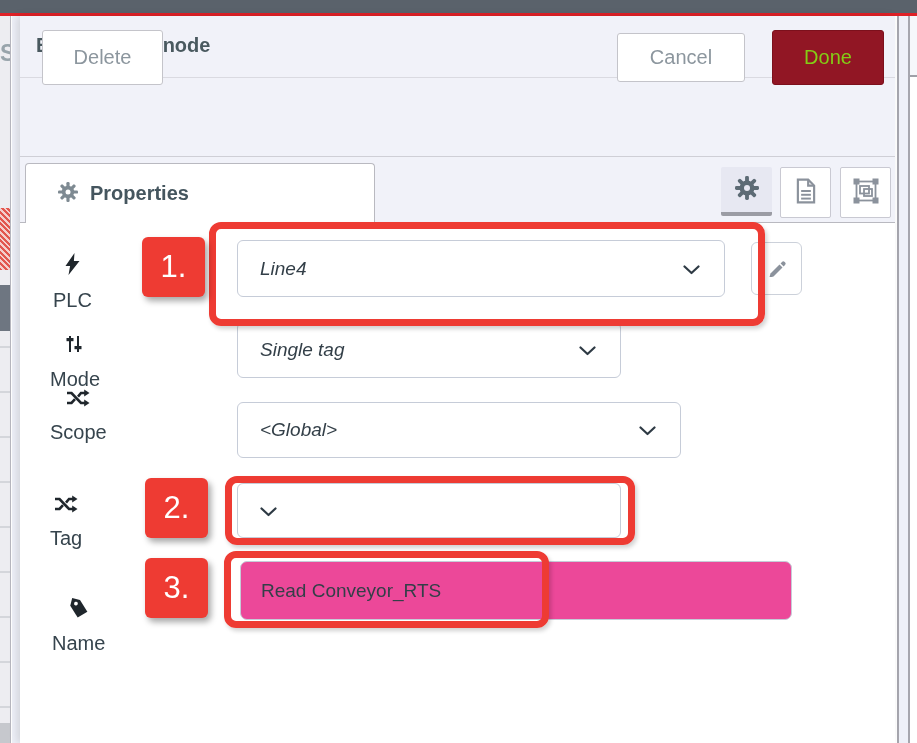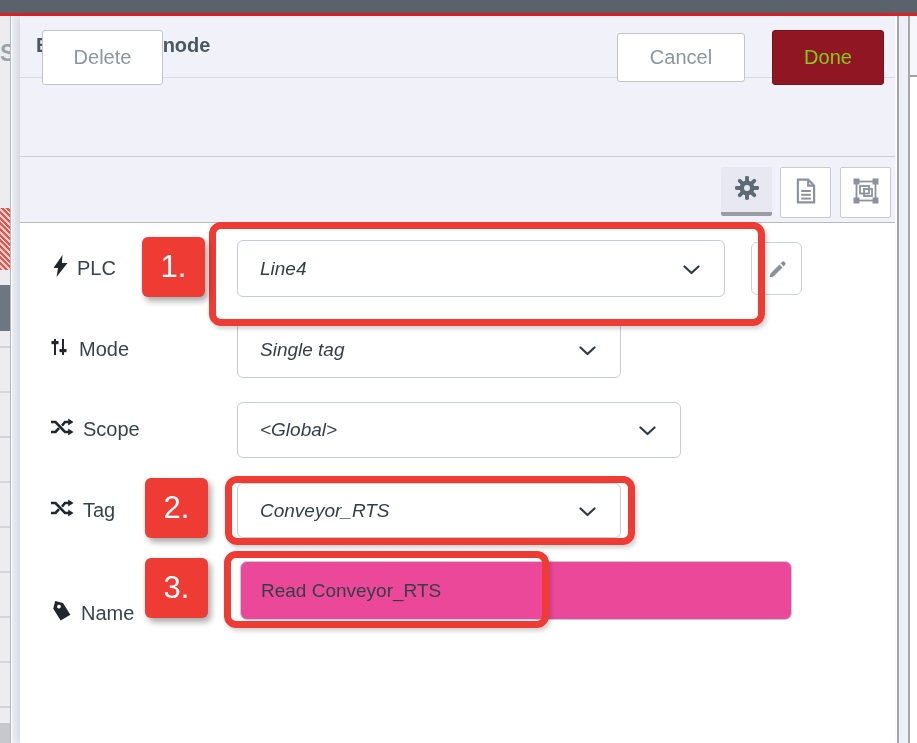--- a/index.html
+++ b/index.html
@@ -47,21 +47,21 @@
       display:flex; align-items:center; gap:12px; padding-left:32px; cursor:pointer; }
   .tab-label { font-size:20px; font-weight:bold; color:#45565f; }
 
   .mini-btn { position:absolute; width:51px; height:51px; display:flex; align-items:center; justify-content:center; cursor:pointer; background:#fff; border:1px solid #c9c9d2; border-radius:2px; }
   .mini-btn.active { background:#e7e8f2; border:none; border-bottom:4px solid #9b9ca4; height:49px; }
   .mini-gear { left:701px; top:151px; }
   .mini-doc  { left:760px; top:151px; }
   .mini-app  { left:820px; top:151px; }
 
   
-  .field-label { position:absolute; display:flex; align-items:center; gap:9px; font-size:20px; color:#36444d; height:30px; }
+  .field-label { position:absolute; display:flex; align-items:center; gap:9px; font-size:20px; color:#36444d; height:30px;flex-direction:column; }
   .field-label svg { flex:0 0 auto; }
 
   .selectbox { position:absolute; background:#fff; border:1px solid #c6ccd8; border-radius:6px;
       display:flex; align-items:center; justify-content:space-between;
       padding:0 24px 0 22px; font-size:19px; color:#333f48; cursor:pointer;font-style:italic; }
   .textinput { position:absolute; background:#ec4899; border:1px solid #c6ccd8; border-radius:7px;
       padding:0 20px; font-size:19px; color:#333f48; font-family:"Liberation Sans",sans-serif; outline:none; }
 
   .lbl-plc   { left:33px;  top:237px; }
   .sel-plc   { left:217px; top:224px; width:488px; height:57px; }
@@ -119,20 +119,35 @@
     <div class="dlg-header">
       <div class="dlg-title">Edit eth-ip in node</div>
     </div>
 
     <div class="btn-bar"></div>
     <button class="btn btn-secondary btn-delete">Delete</button>
     <button class="btn btn-secondary btn-cancel">Cancel</button>
     <button class="btn btn-done">Done</button>
 
     <div class="tab-bar"></div>
+    <div class="tab">
+      <span>
+        <svg width="20" height="20" viewBox="0 0 20 20">
+          <g fill="#7e8a92">
+            <rect x="8.4" y="0" width="3.2" height="20" rx="1.2"></rect>
+            <rect x="8.4" y="0" width="3.2" height="20" rx="1.2" transform="rotate(45 10 10)"></rect>
+            <rect x="8.4" y="0" width="3.2" height="20" rx="1.2" transform="rotate(90 10 10)"></rect>
+            <rect x="8.4" y="0" width="3.2" height="20" rx="1.2" transform="rotate(135 10 10)"></rect>
+            <circle cx="10" cy="10" r="6.2"></circle>
+          </g>
+          <circle cx="10" cy="10" r="2.5" fill="#ffffff"></circle>
+        </svg>
+      </span>
+      <span class="tab-label">Properties</span>
+    </div>
 
     <div class="mini-btn mini-gear active">
       <span>
         <svg width="24" height="24" viewBox="0 0 20 20">
           <g fill="#5d6b75">
             <rect x="8.4" y="0" width="3.2" height="20" rx="1.2"></rect>
             <rect x="8.4" y="0" width="3.2" height="20" rx="1.2" transform="rotate(45 10 10)"></rect>
             <rect x="8.4" y="0" width="3.2" height="20" rx="1.2" transform="rotate(90 10 10)"></rect>
             <rect x="8.4" y="0" width="3.2" height="20" rx="1.2" transform="rotate(135 10 10)"></rect>
             <circle cx="10" cy="10" r="6.2"></circle>
@@ -249,21 +264,20 @@
         <svg width="24" height="18" viewBox="0 0 24 18">
           <path d="M1 4 h4.5 L15 14 h4" stroke="#1f262c" stroke-width="2.6" fill="none"></path>
           <path d="M1 14 h4.5 L9 10.2 M12 7.6 L15 4 h4" stroke="#1f262c" stroke-width="2.6" fill="none"></path>
           <path d="M18.2 0.5 l5.3 3.5 -5.3 3.5 Z" fill="#1f262c"></path>
           <path d="M18.2 10.5 l5.3 3.5 -5.3 3.5 Z" fill="#1f262c"></path>
         </svg>
       </span>
       <span>Tag</span>
     </div>
     <div class="selectbox sel-tag">
-      <span>Conveyor_RTS</span>
       <span>
         <svg width="17" height="10" viewBox="0 0 17 10">
             <path d="M1.5 1.5 L8.5 8 L15.5 1.5" stroke="#2e3a44" stroke-width="2.2" fill="none" stroke-linecap="round" stroke-linejoin="round"></path>
           </svg>
       </span>
     </div>
 
     <div class="field-label lbl-name">
       <span>
         <svg width="20" height="20" viewBox="0 0 20 20">

